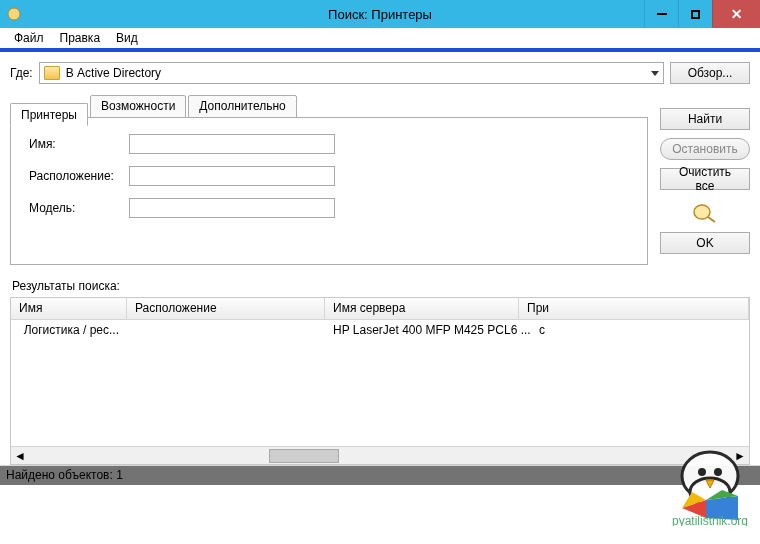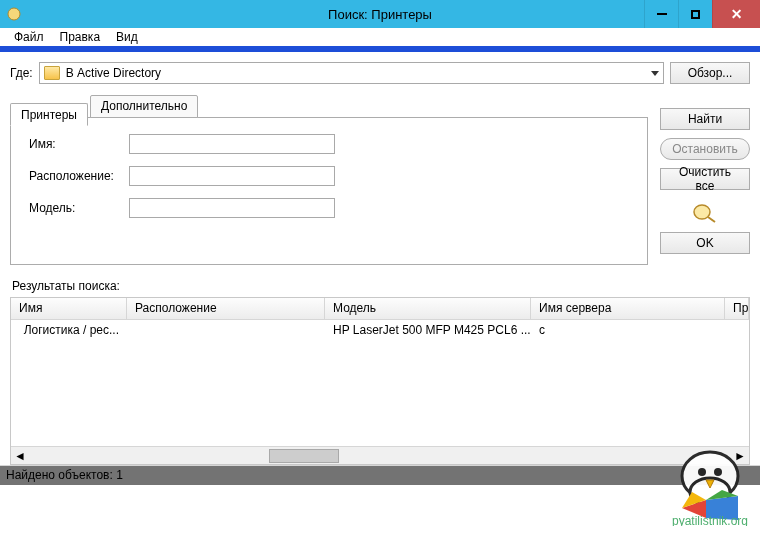--- a/index.html
+++ b/index.html
@@ -8,21 +8,21 @@
 .titlebar { background: #34b7e4; height: 28px; display: flex; align-items: center; position: relative; }
 .titlebar-icon { width: 16px; height: 16px; margin-left: 6px; }
 .titlebar-title { position: absolute; left: 50%; transform: translateX(-50%); color: #000; font-size: 13px; }
 .wincontrols { margin-left: auto; display: flex; height: 100%; }
 .wincontrols > div { width: 34px; display: flex; align-items: center; justify-content: center; border-left: 1px solid rgba(0,0,0,0.1); }
 .wincontrols .close { background: #c75050; color: #fff; width: 48px; }
 .wc-line { width: 10px; height: 2px; background: #000; }
 .wc-square { width: 9px; height: 9px; border: 2px solid #000; }
 .wc-x { font-size: 14px; font-weight: bold; color: #fff; }
 
-.menubar { height: 24px; display: flex; align-items: center; padding: 0 6px; border-bottom: 6px solid #1d4ed8; background: #fff; }
+.menubar { height: 24px; display: flex; align-items: center; padding: 0 6px; border-bottom: 4px solid #1d4ed8; background: #fff; }
 .menubar .menuitem { padding: 3px 8px; cursor: default; }
 
 .content { padding: 10px 10px 0 10px; }
 
 .where-row { display: flex; align-items: center; gap: 6px; margin-bottom: 10px; }
 .where-row label { white-space: nowrap; }
 .where-select { flex: 1; height: 22px; border: 1px solid #a9a9a9; display: flex; align-items: center; padding: 0 4px; background: #fff; }
 .where-select .dir-icon { width: 16px; height: 14px; background: linear-gradient(#ffe9a6,#f7c34a); border: 1px solid #c8a33c; margin-right: 6px; border-radius: 1px; }
 .where-select .dropdown-arrow { margin-left: auto; border-left: 4px solid transparent; border-right: 4px solid transparent; border-top: 5px solid #333; }
 .btn { height: 22px; border: 1px solid #acacac; background: linear-gradient(#f8f8f8,#e8e8e8); padding: 0 12px; min-width: 80px; cursor: default; display: inline-flex; align-items: center; justify-content: center; }
@@ -101,20 +101,21 @@
       <span>В Active Directory</span>
       <span class="dropdown-arrow"></span>
     </div>
     <button class="btn">Обзор...</button>
   </div>
 
   <div class="main-row">
     <div class="tabs-panel">
       <div class="tabstrip">
         <div class="tab active">Принтеры</div>
+        <div class="tab">Возможности</div>
         <div class="tab">Дополнительно</div>
       </div>
       <div class="tabbody">
         <div class="form-row">
           <label>Имя:</label>
           <input type="text" value="" style="">
         </div>
         <div class="form-row">
           <label>Расположение:</label>
           <input type="text" value="" style="">
@@ -139,41 +140,40 @@
       <button class="btn">OK</button>
     </div>
   </div>
 
   <div class="results-label">Результаты поиска:</div>
 
   <div class="results-panel">
     <div class="results-header">
       <div class="col c0">Имя</div>
       <div class="col c1">Расположение</div>
-      <div class="col c2">Модель</div>
       <div class="col c3">Имя сервера</div>
       <div class="col c4">При</div>
     </div>
     <div class="results-rows">
       <div class="result-row">
         <div class="col c0">
           <span class="printer-icon">
             <svg viewBox="0 0 14 12">
                 <rect x="2" y="4" width="10" height="5" fill="#cfd7e2" stroke="#6b7a8c"></rect>
                 <rect x="4" y="1" width="6" height="3" fill="#fff" stroke="#6b7a8c"></rect>
                 <rect x="4" y="8" width="6" height="3" fill="#fff" stroke="#6b7a8c"></rect>
               </svg>
           </span>
           <span>Логистика / рес...</span>
         </div>
         <div class="col c1">
             <span></span>
           </div>
         <div class="col c2">
-            <span>HP LaserJet 500 MFP M425 PCL6 ...</span>
+            <span>HP LaserJet 400 MFP M425 PCL6 ...</span>
           </div>
         <div class="col c3">
             <span>с</span>
           </div>
         <div class="col c4"></div>
       </div>
     </div>
     <div class="results-scroll">
       <div class="scroll-arrow">◄</div>
       <div class="scroll-thumb"></div>

